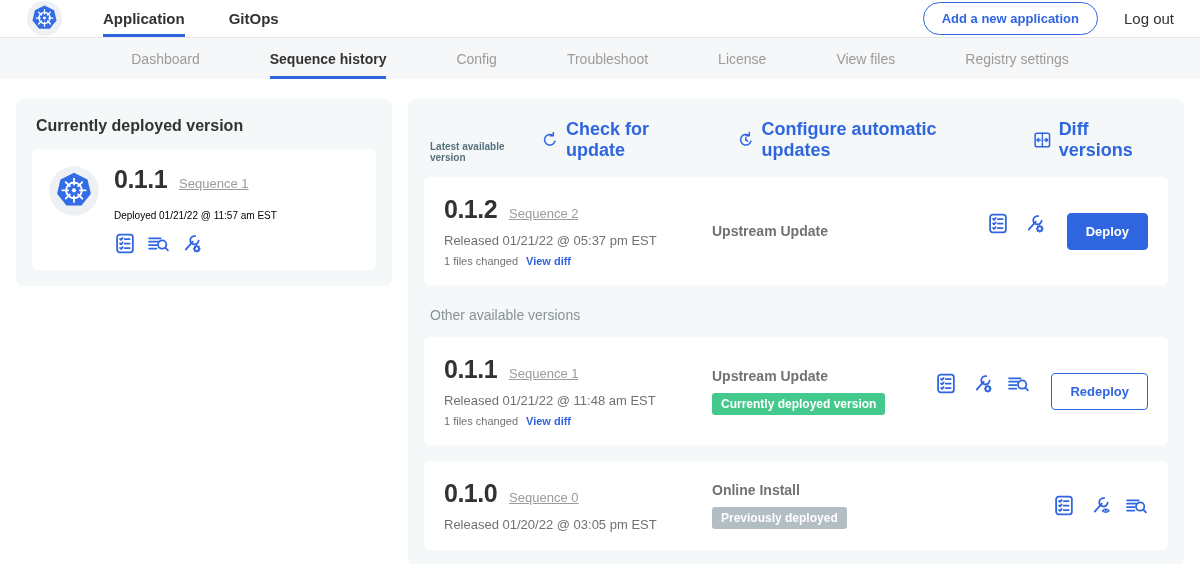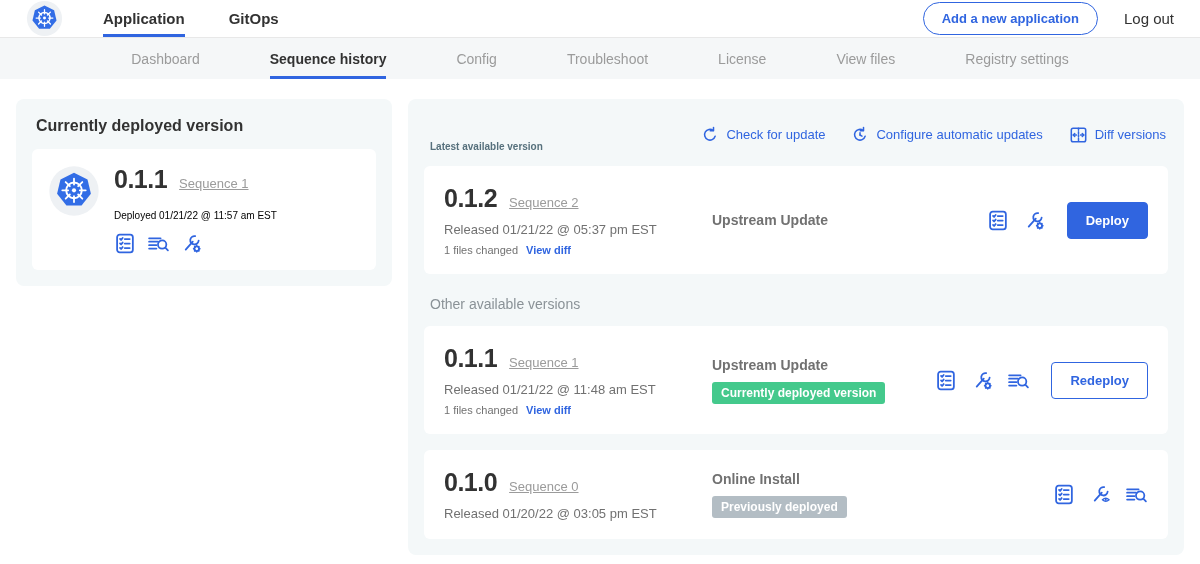--- a/index.html
+++ b/index.html
@@ -59,39 +59,39 @@
   .seq { font-size:13px; color:#9b9b9b;text-decoration:underline; }
   .dep-date { font-size:10px; color:#000000; margin-top:16px; }
   .icon-row { display:flex; align-items:center; gap:10px; margin-top:12px; }
   .act-icon { width:23px; height:21px; cursor:pointer; display:inline-flex; }
 
   
   .rp-head { display:flex; align-items:center; justify-content:space-between; margin:2px 2px 14px 6px; }
   .rp-title { font-size:10px; color:#56707c; font-weight:600;margin-top:24px; }
   .rp-actions { display:flex; align-items:center; gap:26px; }
   .rp-action { display:flex; align-items:center; gap:7px; cursor:pointer; }
-  .rp-action span { font-size:13px; font-weight:400; color:#3065e0; }
+  .rp-action span { font-size:18px; font-weight:700; color:#3065e0; }
 
   .version-card {
     background:#fff; border-radius:6px; padding:18px 20px;
     display:grid; grid-template-columns:268px 1fr auto; align-items:center;
   }
   .vc-left {}
   .vc-version-line { display:flex; align-items:baseline; gap:12px; }
   .released { font-size:13px; font-weight:500; color:#717171; margin-top:9px; }
   .files-line { font-size:11px; color:#717171; margin-top:7px; }
   .view-diff { color:#3065e0; font-weight:700; margin-left:8px; cursor:pointer; }
   .vc-mid .source { font-size:14px; font-weight:700; color:#717171; }
   .badge {
     display:inline-block; margin-top:9px; color:#fff;
     font-size:12px; font-weight:700; padding:4px 9px; border-radius:3px;
   }
   .badge-green { background:#44c98c; }
   .badge-gray { background:#b3bdc4; }
-  .vc-right { display:flex; align-items:center; gap:13px; }
+  .vc-right { display:flex; align-items:flex-start; gap:13px; }
   .btn {
     font-family:inherit; font-size:13px; font-weight:700;
     border-radius:4px; padding:10px 18px; cursor:pointer; margin-left:8px;
   }
   .btn-primary { background:#3065e0; border:1px solid #3065e0; color:#fff; }
   .btn-outline { background:#fff; border:1px solid #3065e0; color:#3065e0; }
 
   .other-title { font-size:14px; color:#8a9297; margin:22px 2px 14px 6px; }
   .row-gap { height:16px; }
 

